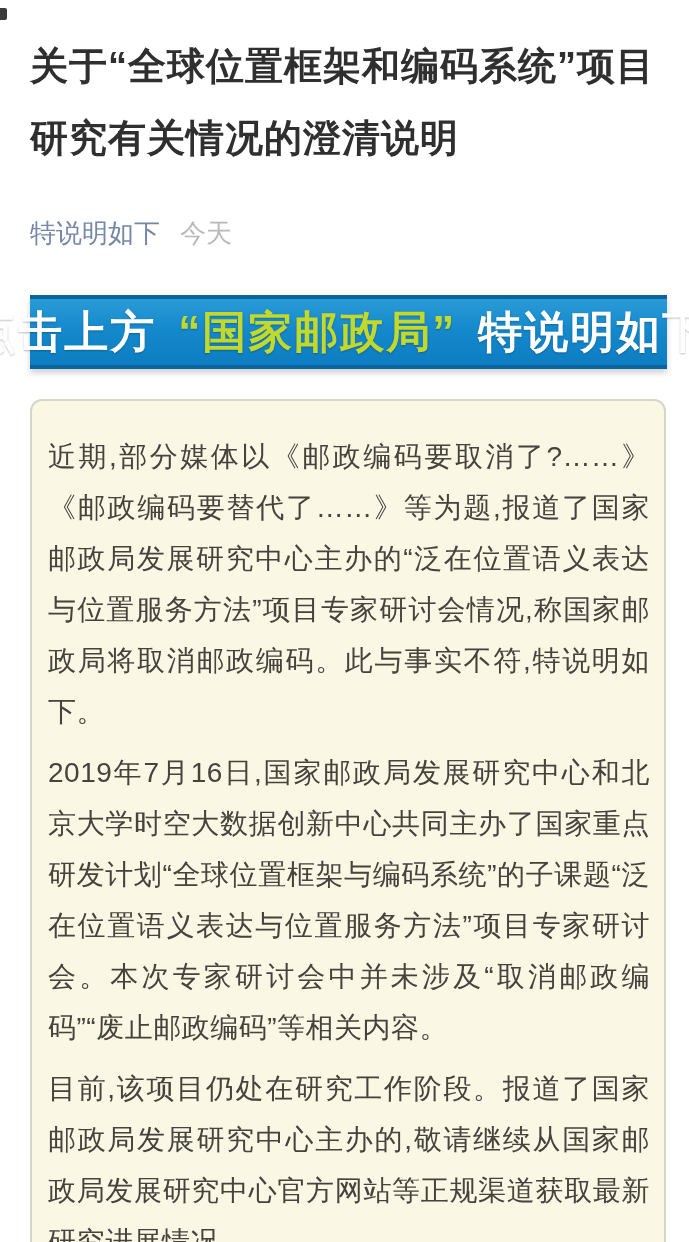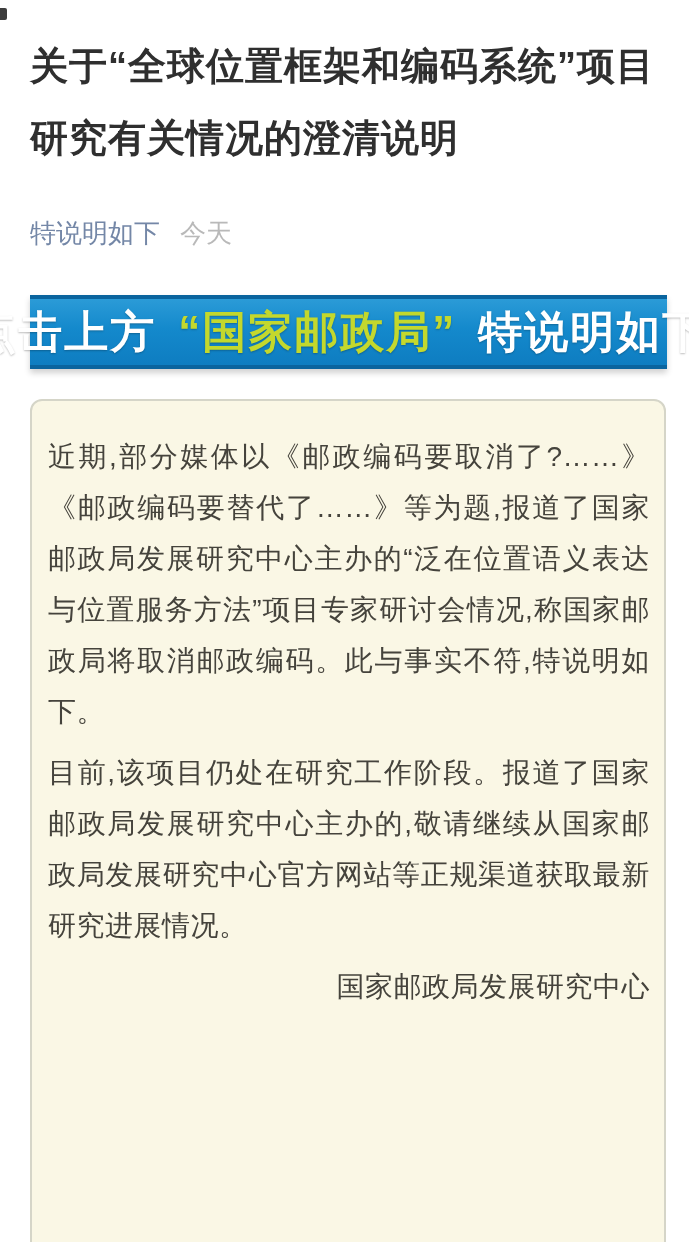--- a/index.html
+++ b/index.html
@@ -89,18 +89,19 @@
 </div>
 
 <div class="subscribe-banner">
   <span>点击上方</span>
   <span class="banner-highlight">“国家邮政局”</span>
   <span>特说明如下!</span>
 </div>
 
 <div class="article-card">
   <p class="body-paragraph">近期,部分媒体以《邮政编码要取消了?……》《邮政编码要替代了……》等为题,报道了国家邮政局发展研究中心主办的“泛在位置语义表达与位置服务方法”项目专家研讨会情况,称国家邮政局将取消邮政编码。此与事实不符,特说明如下。</p>
+  <p class="body-paragraph">2019年7月16日,国家邮政局发展研究中心和北京大学时空大数据创新中心共同主办了国家重点研发计划“全球位置框架与编码系统”的子课题“泛在位置语义表达与位置服务方法”项目专家研讨会。本次专家研讨会中并未涉及“取消邮政编码”“废止邮政编码”等相关内容。</p>
   <p class="body-paragraph">目前,该项目仍处在研究工作阶段。报道了国家邮政局发展研究中心主办的,敬请继续从国家邮政局发展研究中心官方网站等正规渠道获取最新研究进展情况。</p>
   <div class="signature">
     <div>国家邮政局发展研究中心</div>
 
   </div>
 </div>
 
 </body></html>

